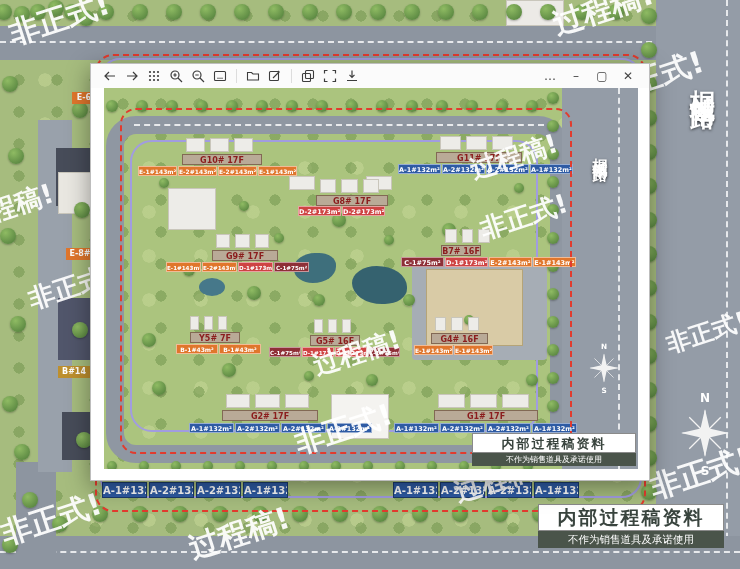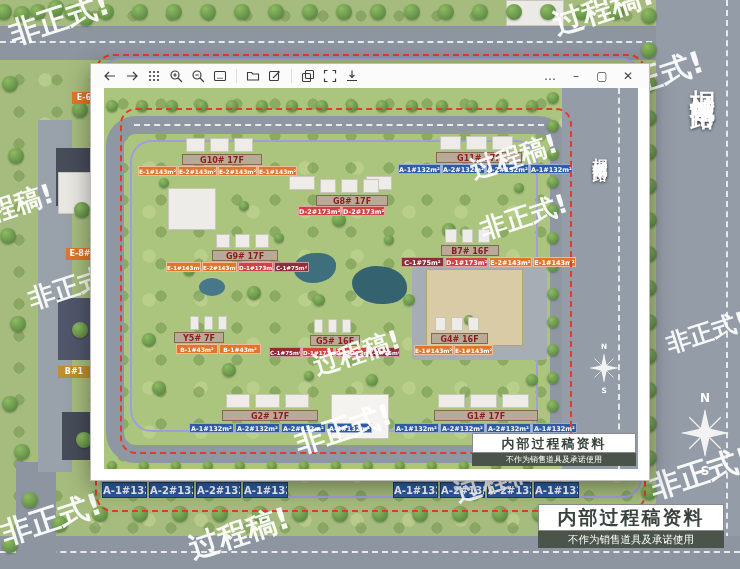--- a/index.html
+++ b/index.html
@@ -91,21 +91,21 @@
   <div class="strip-label" style="left: 102px; top: 482px; width: 45px; background: rgb(46, 91, 164);">A-1#132m²</div>
       <div class="strip-label" style="left: 149px; top: 482px; width: 45px; background: rgb(46, 91, 164);">A-2#132m²</div>
       <div class="strip-label" style="left: 196px; top: 482px; width: 45px; background: rgb(46, 91, 164);">A-2#132m²</div>
       <div class="strip-label" style="left: 243px; top: 482px; width: 45px; background: rgb(46, 91, 164);">A-1#132m²</div>
       <div class="strip-label" style="left: 393px; top: 482px; width: 45px; background: rgb(46, 91, 164);">A-1#132m²</div>
       <div class="strip-label" style="left: 440px; top: 482px; width: 45px; background: rgb(46, 91, 164);">A-2#132m²</div>
       <div class="strip-label" style="left: 487px; top: 482px; width: 45px; background: rgb(46, 91, 164);">A-2#132m²</div>
       <div class="strip-label" style="left: 534px; top: 482px; width: 45px; background: rgb(46, 91, 164);">A-1#132m²</div>
       <div class="frag" style="left: 72px; top: 92px; width: 24px; background: rgb(224, 118, 44);">E-6</div>
       <div class="frag" style="left: 66px; top: 248px; width: 28px; background: rgb(224, 118, 44);">E-8#</div>
-      <div class="frag" style="left: 58px; top: 366px; width: 32px; background: rgb(189, 143, 46);">B#1</div>
+      <div class="frag" style="left: 58px; top: 366px; width: 32px; background: rgb(189, 143, 46);">B#14</div>
       <div class="wm" style="left: 4px; top: 16px; font-size: 30px;">非正式!</div>
       <div class="wm" style="left: 548px; top: 6px; font-size: 30px;">过程稿!</div>
       <div class="wm" style="left: 598px; top: 74px; font-size: 30px;">非正式!</div>
       <div class="wm" style="left: -16px; top: 196px; font-size: 27px;">程稿!</div>
       <div class="wm" style="left: 24px; top: 284px; font-size: 26px;">非正式!</div>
       <div class="wm" style="left: 662px; top: 330px; font-size: 24px;">非正式!</div>
       <div class="wm" style="left: -4px; top: 516px; font-size: 30px;">非正式!</div>
       <div class="wm" style="left: 184px; top: 530px; font-size: 30px;">过程稿!</div>
       <div class="wm" style="left: 450px; top: 476px; font-size: 27px;">过程稿!</div>
       <div class="wm" style="left: 645px; top: 470px; font-size: 30px;">非正式!</div>
@@ -326,29 +326,29 @@
           <div class="roof" style="left: 131.333px; top: 146px; width: 14.3333px; height: 14px;"></div>
           <div class="roof" style="left: 150.667px; top: 146px; width: 14.3333px; height: 14px;"></div>
           <div class="bld-h" style="left: 108px; top: 162px; width: 66px; background: rgb(185, 170, 151); color: rgb(139, 29, 29);">G9# 17F</div>
           <div class="unit" style="left: 62px; top: 174px; width: 35px; background: rgb(224, 118, 44); font-size: 5.6px;">E-1#143m²</div>
           <div class="unit" style="left: 98px; top: 174px; width: 35px; background: rgb(224, 118, 44); font-size: 5.6px;">E-2#143m²</div>
           <div class="unit" style="left: 134px; top: 174px; width: 35px; background: rgb(206, 67, 67); font-size: 5.6px;">D-1#173m²</div>
           <div class="unit" style="left: 170px; top: 174px; width: 35px; background: rgb(142, 47, 55); font-size: 5.6px;">C-1#75m²</div>
           <div class="roof" style="left: 341px; top: 141px; width: 11.6667px; height: 14px;"></div>
           <div class="roof" style="left: 357.667px; top: 141px; width: 11.6667px; height: 14px;"></div>
           <div class="roof" style="left: 374.333px; top: 141px; width: 11.6667px; height: 14px;"></div>
-          <div class="bld-h" style="left: 337px; top: 157px; width: 58px; background: rgb(185, 170, 151); color: rgb(139, 29, 29);">B7# 16F</div>
+          <div class="bld-h" style="left: 337px; top: 157px; width: 40px; background: rgb(185, 170, 151); color: rgb(139, 29, 29);">B7# 16F</div>
           <div class="unit" style="left: 297px; top: 169px; width: 43px; background: rgb(142, 47, 55); font-size: 6.5px;">C-1#75m²</div>
           <div class="unit" style="left: 341px; top: 169px; width: 43px; background: rgb(206, 67, 67); font-size: 6.5px;">D-1#173m²</div>
           <div class="unit" style="left: 385px; top: 169px; width: 43px; background: rgb(224, 118, 44); font-size: 6.5px;">E-2#143m²</div>
           <div class="unit" style="left: 429px; top: 169px; width: 43px; background: rgb(224, 118, 44); font-size: 6.5px;">E-1#143m²</div>
           <div class="roof" style="left: 86px; top: 228px; width: 9px; height: 14px;"></div>
           <div class="roof" style="left: 100px; top: 228px; width: 9px; height: 14px;"></div>
           <div class="roof" style="left: 114px; top: 228px; width: 9px; height: 14px;"></div>
-          <div class="bld-h" style="left: 70px; top: 244px; width: 50px; background: rgb(185, 170, 151); color: rgb(139, 29, 29);">Y5# 7F</div>
+          <div class="bld-h" style="left: 86px; top: 244px; width: 50px; background: rgb(185, 170, 151); color: rgb(139, 29, 29);">Y5# 7F</div>
           <div class="unit" style="left: 72px; top: 256px; width: 42px; background: rgb(224, 118, 44); font-size: 6px;">B-1#43m²</div>
           <div class="unit" style="left: 115px; top: 256px; width: 42px; background: rgb(224, 118, 44); font-size: 6px;">B-1#43m²</div>
           <div class="roof" style="left: 210px; top: 231px; width: 9px; height: 14px;"></div>
           <div class="roof" style="left: 224px; top: 231px; width: 9px; height: 14px;"></div>
           <div class="roof" style="left: 238px; top: 231px; width: 9px; height: 14px;"></div>
           <div class="bld-h" style="left: 206px; top: 247px; width: 50px; background: rgb(185, 170, 151); color: rgb(139, 29, 29);">G5# 16F</div>
           <div class="unit" style="left: 165px; top: 259px; width: 32px; background: rgb(142, 47, 55); font-size: 5.6px;">C-1#75m²</div>
           <div class="unit" style="left: 198px; top: 259px; width: 32px; background: rgb(206, 67, 67); font-size: 5.6px;">D-1#173m²</div>
           <div class="unit" style="left: 231px; top: 259px; width: 32px; background: rgb(206, 67, 67); font-size: 5.6px;">D-1#173m²</div>
           <div class="unit" style="left: 264px; top: 259px; width: 32px; background: rgb(142, 47, 55); font-size: 5.6px;">C-1#75m²</div>

